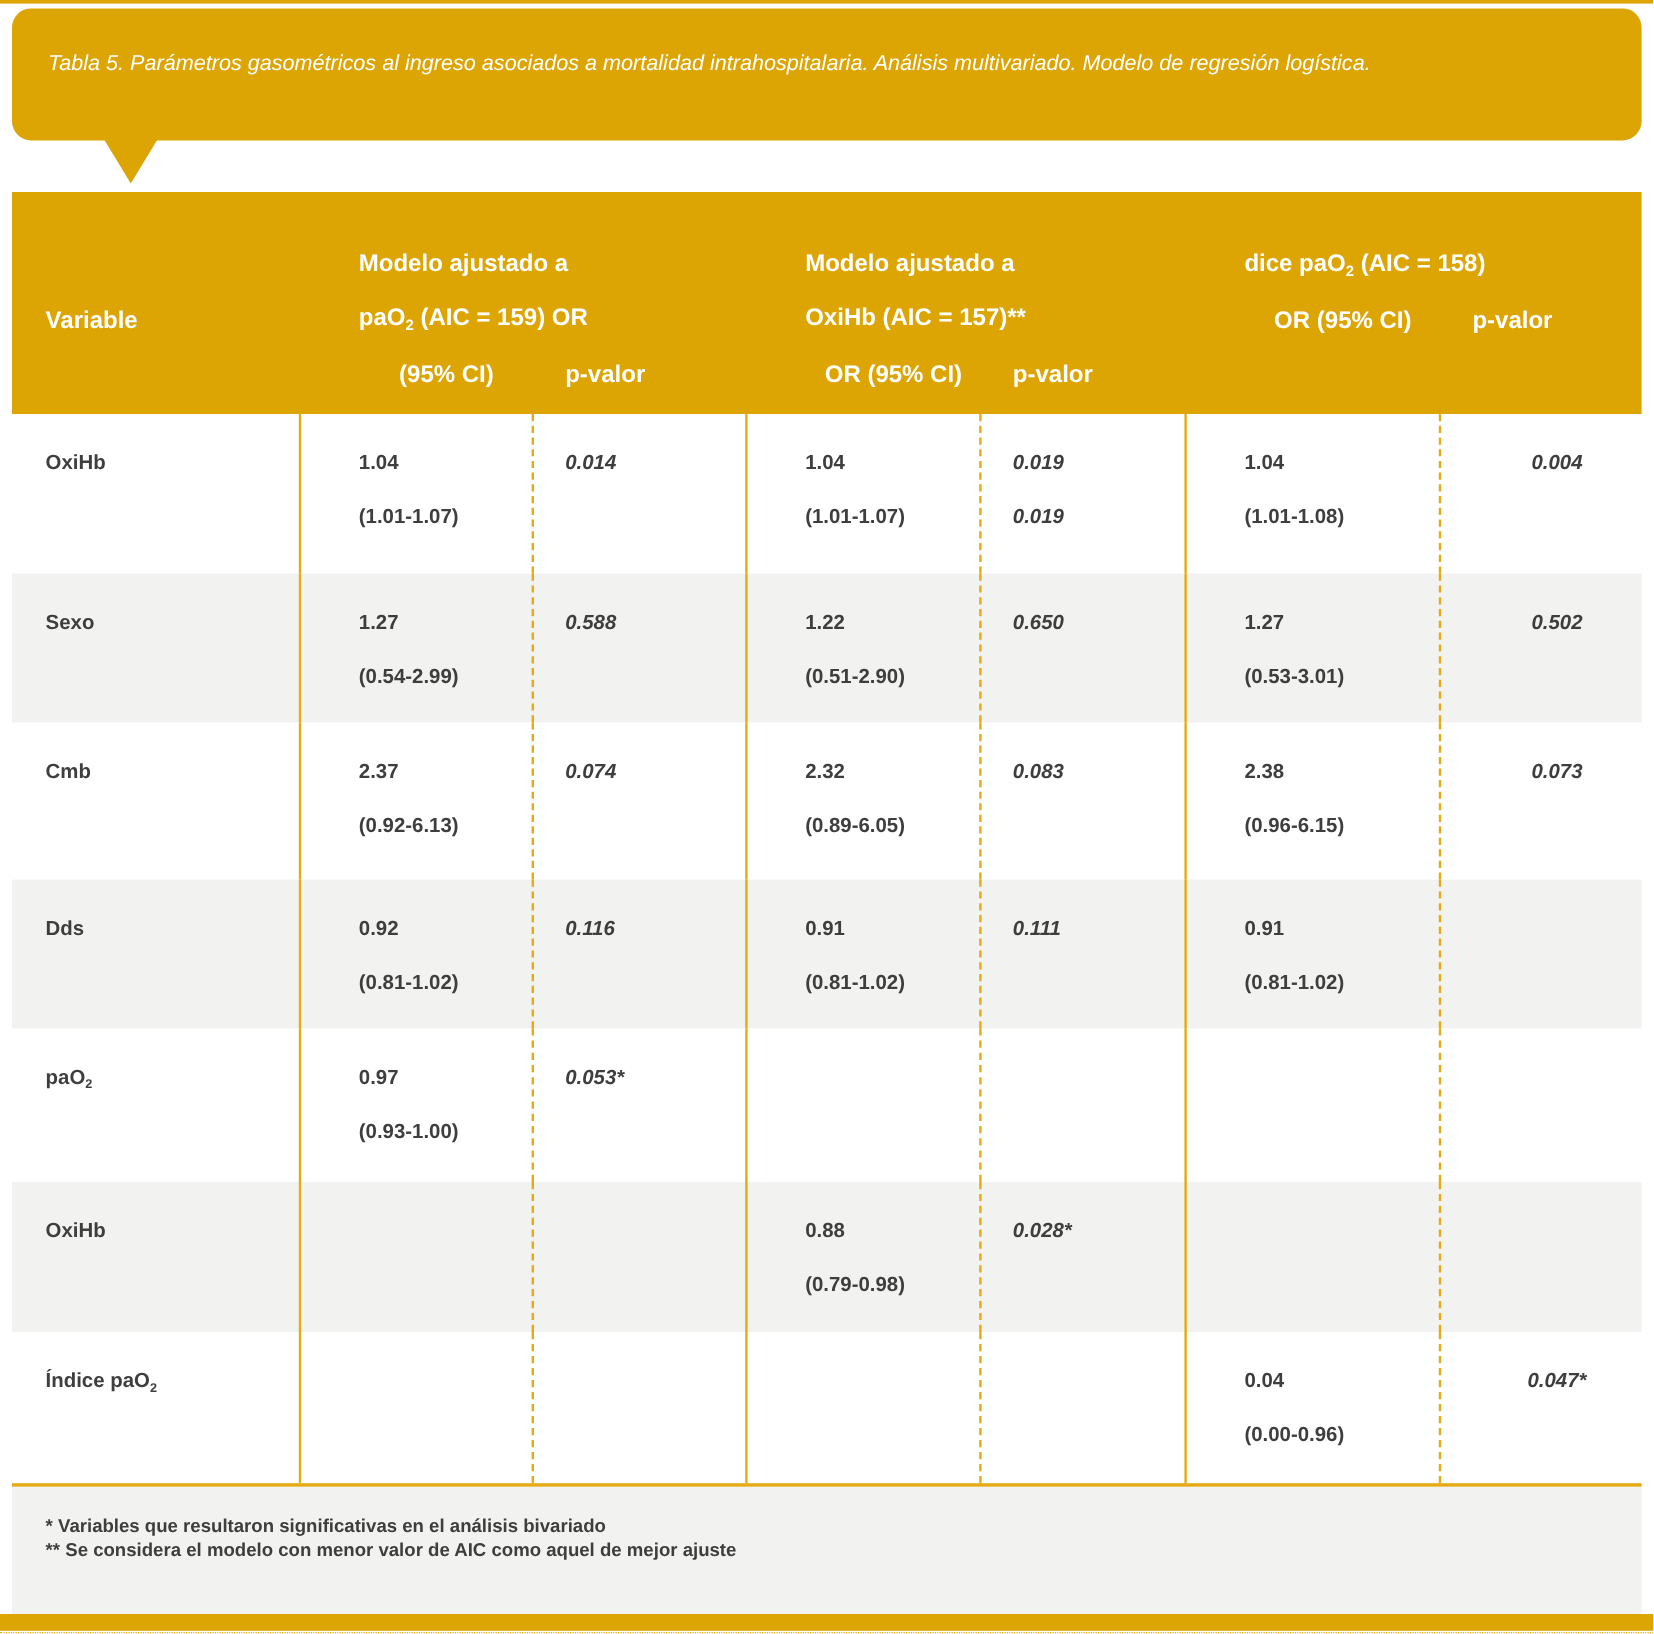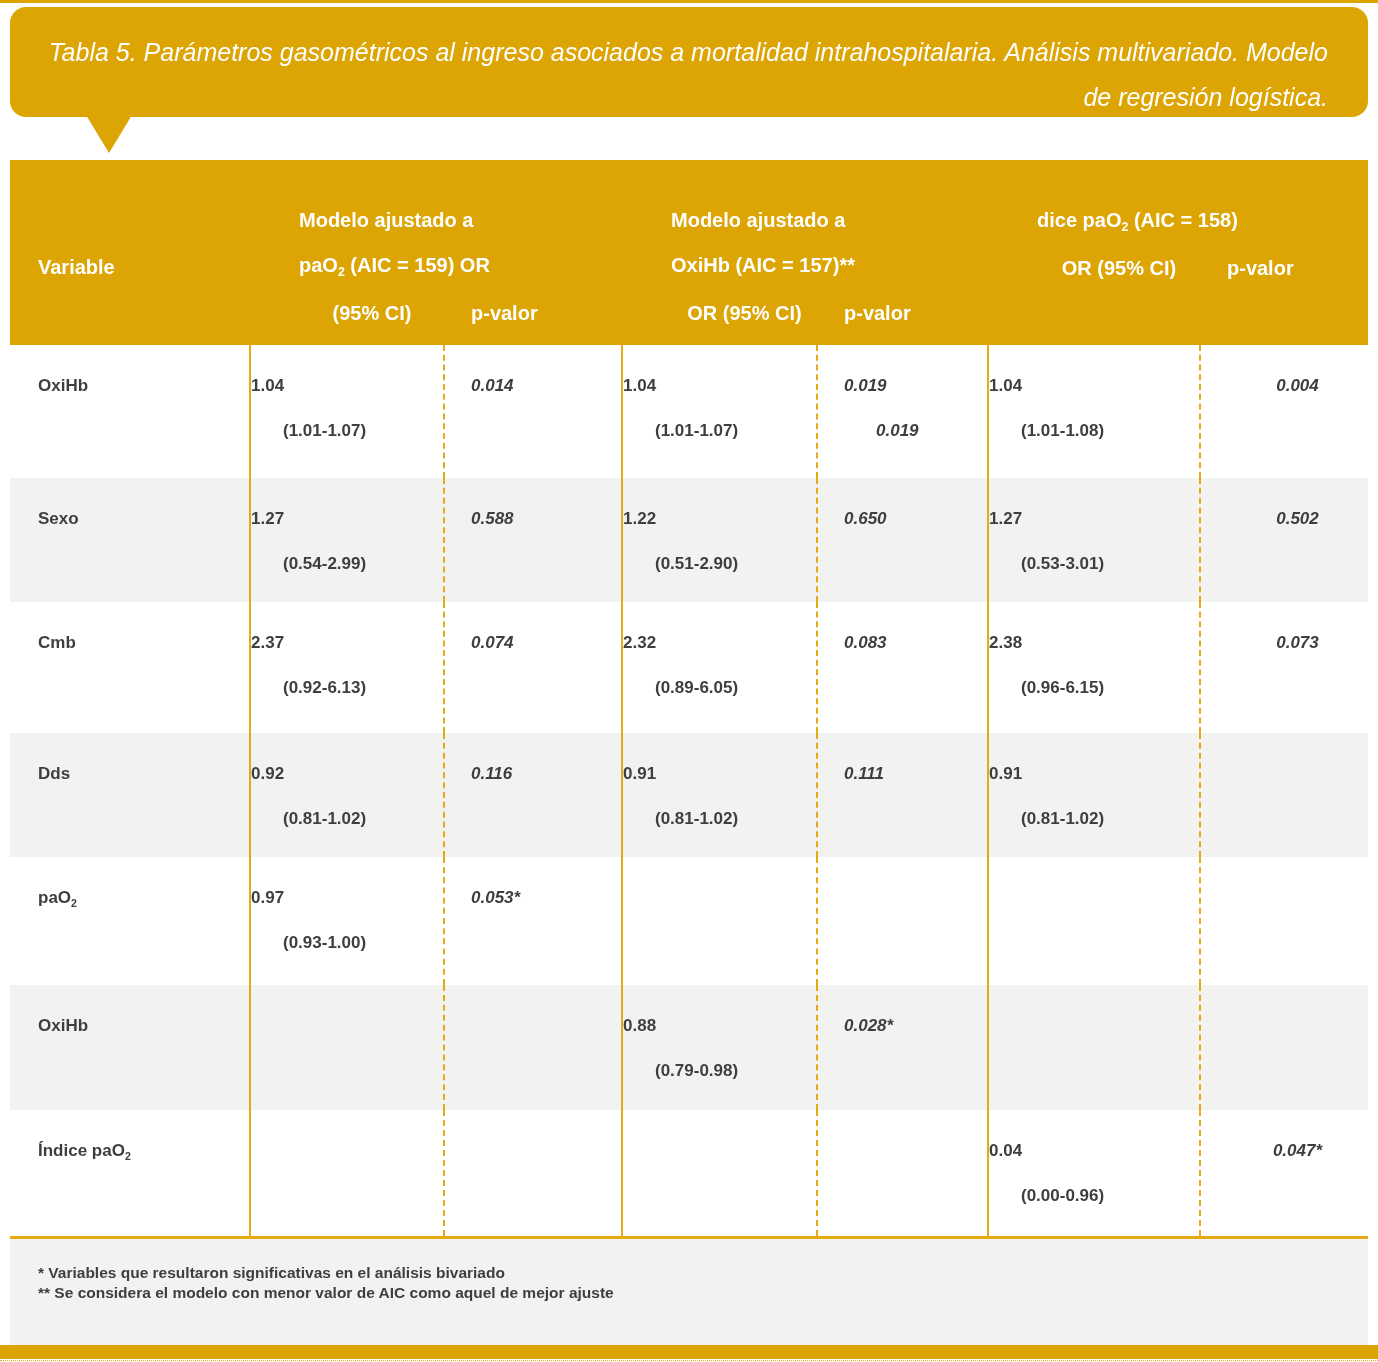--- a/index.html
+++ b/index.html
@@ -8,22 +8,22 @@
     --rowalt:#F2F2F0;
     --txt:#3E3E3E;
   }
   *{box-sizing:border-box;margin:0;padding:0;}
   html,body{width:1378px;background:#ffffff;font-family:"Liberation Sans",sans-serif;}
   .page{position:relative;width:1378px;height:1362px;overflow:hidden;background:#fff;}
 
   .top-rule{position:absolute;top:0;left:0;width:1378px;height:3px;background:var(--gold);}
 
   .banner{position:absolute;top:7px;left:10px;width:1358px;height:110px;background:var(--gold);
-    border-radius:16px;color:#fff;font-style:italic;font-size:25px;line-height:45px;
-    padding:23px 40px 0 30px;font-weight:normal;text-align:right;}
+    border-radius:16px;color:#fff;font-style:italic;font-size:18px;line-height:45px;
+    padding:23px 40px 0 30px;font-weight:normal;}
   .banner-tail{position:absolute;top:115px;left:86px;width:0;height:0;
     border-left:23px solid transparent;border-right:23px solid transparent;
     border-top:38px solid var(--gold);}
 
   .sheet{position:absolute;top:160px;left:10px;width:1358px;}
 
   
   .thead{display:grid;grid-template-columns:241px 372px 366px 379px;background:var(--gold);
     color:#fff;font-weight:bold;font-size:20px;height:185px;}
   .th-variable{padding:85px 0 0 28px;line-height:45px;}
@@ -41,23 +41,23 @@
   .tbody{border-bottom:3px solid var(--line);color:var(--txt);font-size:17px;font-weight:bold;}
   .trow{display:grid;grid-template-columns:241px 194px 178px 195px 171px 212px 167px;}
   .trow:nth-child(1){height:133px;}
   .trow:nth-child(2){height:124px;background:var(--rowalt);}
   .trow:nth-child(3){height:131px;}
   .trow:nth-child(4){height:124px;background:var(--rowalt);}
   .trow:nth-child(5){height:128px;}
   .trow:nth-child(6){height:125px;background:var(--rowalt);}
   .trow:nth-child(7){height:126px;}
   .cell{padding-top:30px;line-height:22px;}
-  .line2{margin-top:23px;margin-left:32px;}
+  .line2{margin-top:23px;}
   .c-var{padding-left:28px;border-right:2px solid var(--line);}
-  .c-or{border-right:2px dashed var(--line);}
+  .c-or{padding-left:48px;border-right:2px dashed var(--line);}
   .c-p{padding-left:26px;border-right:2px solid var(--line);font-style:italic;}
   .c-p-last{border-right:none;text-align:center;}
 
   
   .tfoot{background:var(--rowalt);height:106px;color:var(--txt);font-weight:bold;
     font-size:15.5px;padding:24px 0 0 28px;line-height:20px;}
   .note2{}
 
   .bottom-bar{position:absolute;top:1345px;left:0;width:1378px;height:14px;background:var(--gold);}
   .bottom-dots{position:absolute;top:1360px;left:0;width:1378px;height:0;border-top:1px dotted var(--line);}

